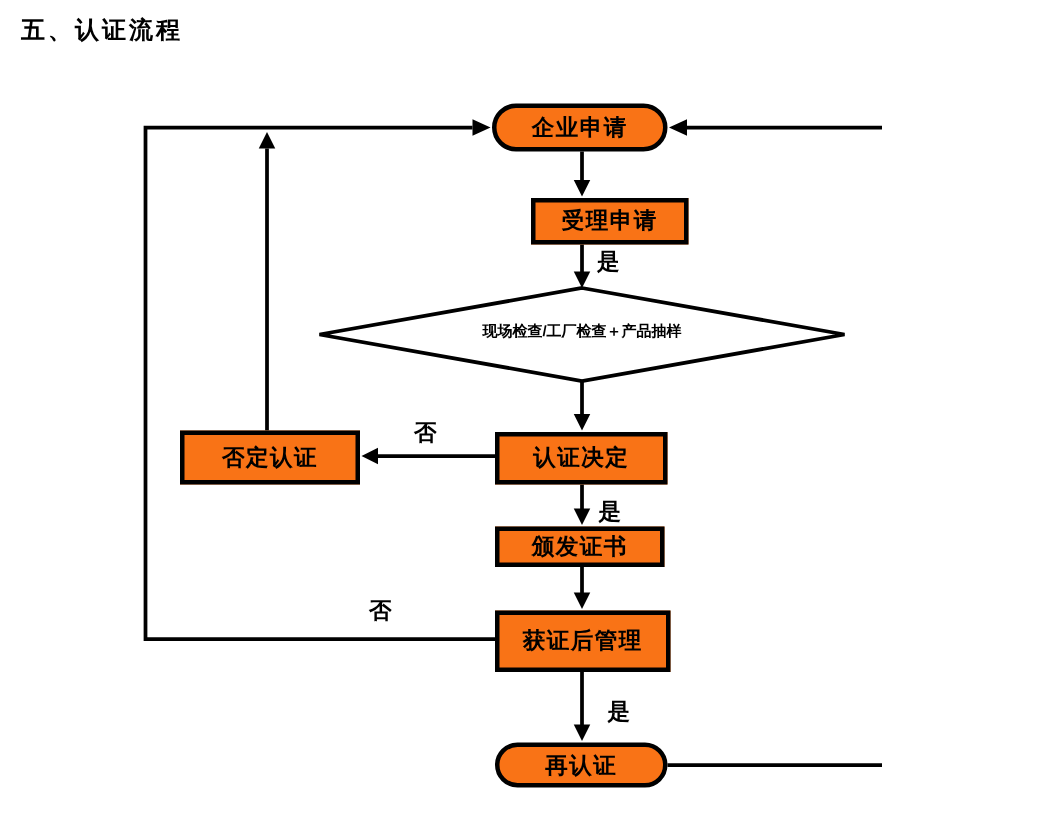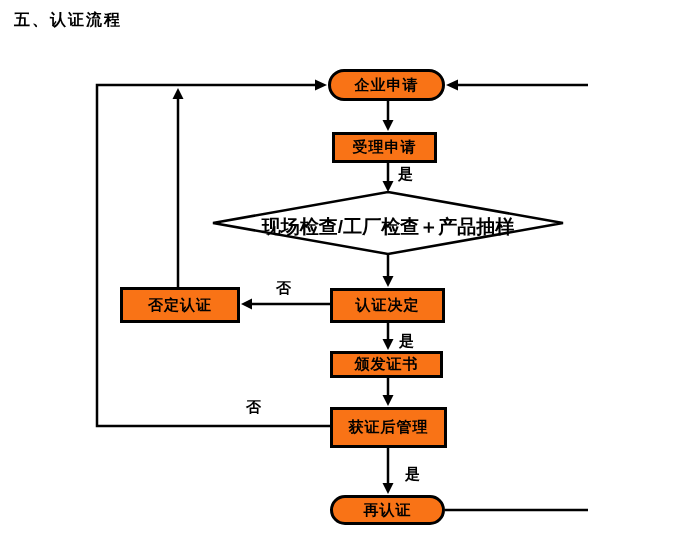--- a/index.html
+++ b/index.html
@@ -40,32 +40,32 @@
     white-space: nowrap;
     letter-spacing: 1px;
   }
   .stadium { border-radius: 16px; }
   .diamond-text {
     position: absolute;
     left: 218px;
     top: 214px;
     width: 340px;
     text-align: center;
-    font-size: 19px;
+    font-size: 10px;
     font-weight: bold;
     white-space: nowrap;
   }
   .edge-label {
     position: absolute;
     font-size: 15px;
     font-weight: bold;
     white-space: nowrap;
   }
   #n-enterprise   { left: 328px; top: 69px;  width: 117px; height: 32px; }
-  #n-accept       { left: 332px; top: 132px; width: 105px; height: 31px; text-align: right; }
+  #n-accept       { left: 354px; top: 132px; width: 105px; height: 31px; text-align: right; }
   #n-decision     { left: 330px; top: 288px; width: 115px; height: 35px; font-family: Liberation Serif, serif; }
   #n-negative     { left: 120px; top: 287px; width: 120px; height: 36px; }
   #n-issue        { left: 330px; top: 351px; width: 113px; height: 27px; }
   #n-management   { left: 330px; top: 407px; width: 117px; height: 41px; }
   #n-recert       { left: 330px; top: 495px; width: 115px; height: 30px; }
   #lbl-yes1 { left: 398px; top: 165px; }
   #lbl-no1  { left: 276px; top: 279px; }
   #lbl-yes2 { left: 399px; top: 332px; }
   #lbl-no2  { left: 246px; top: 398px; }
   #lbl-yes3 { left: 405px; top: 465px; }

